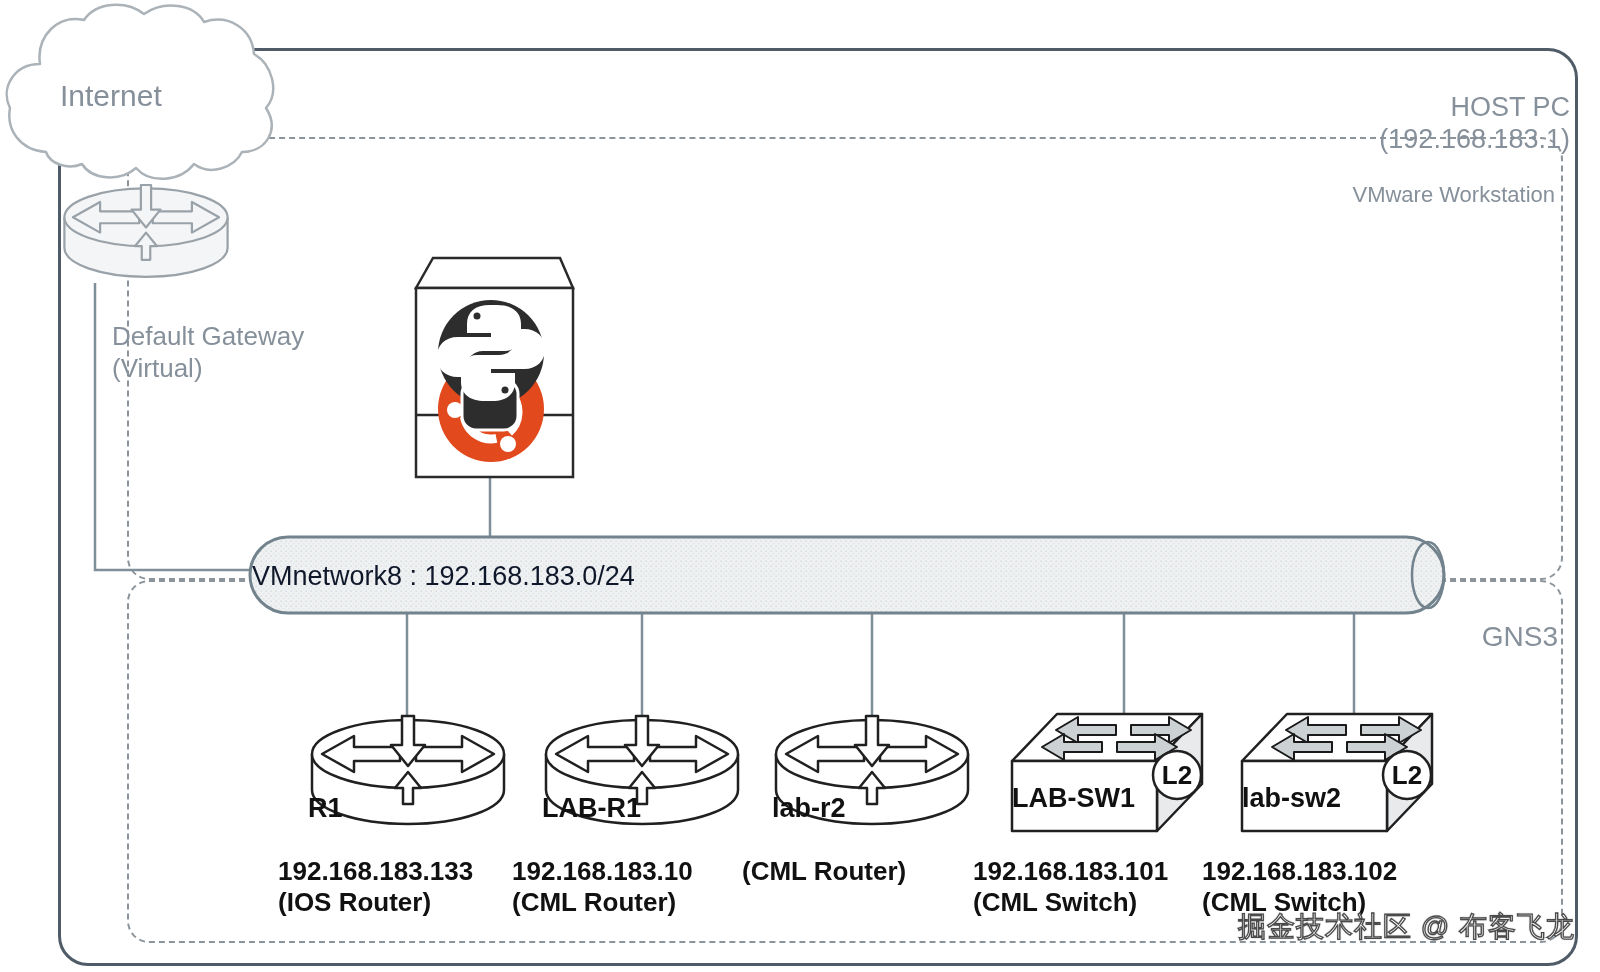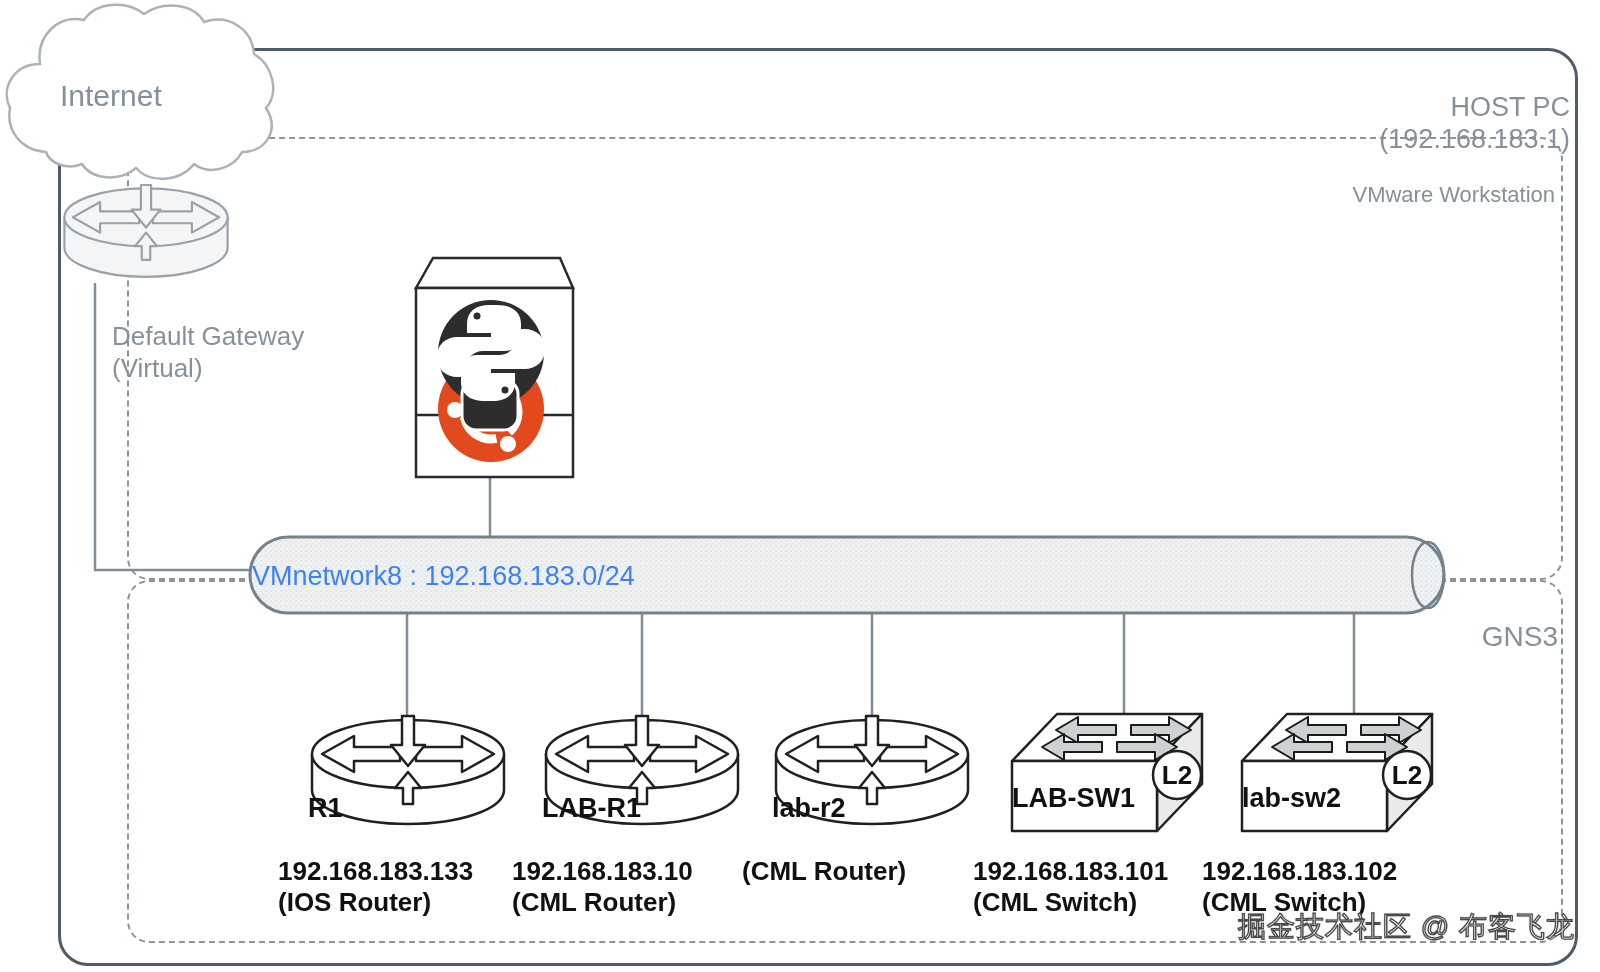--- a/index.html
+++ b/index.html
@@ -15,21 +15,21 @@
   .ctr{text-align:left;}
   .rgt{text-align:right;margin-top:36px;}
   .b{font-weight:bold;}
   #lbl-internet{left:60px;top:79px;width:160px;font-size:30px;}
   #lbl-hostpc{right:30px;top:56px;font-size:27px;}
   #lbl-hostip{right:30px;top:88px;font-size:27px;}
   #lbl-vmware{right:45px;top:146px;font-size:22px;}
   #lbl-gns3{right:42px;top:585px;font-size:28px;}
   #gw-caption{left:112px;top:284px;width:240px;font-size:26px;line-height:32px;margin-top:36px;}
   #srv-caption{left:336px;top:150px;width:300px;font-size:27px;line-height:34px;color:#111;}
-  #lbl-bus{left:252px;top:561px;width:1192px;font-size:27px;color:#3b82f6;}
+  #lbl-bus{left:252px;top:561px;width:1192px;font-size:27px;color:#0f172a;}
   .dev-label{font-size:27px;color:#111;z-index:3;}
   .dev-caption{font-size:26px;line-height:31px;color:#111;top:856px;width:260px;z-index:3;}
   #wm{right:25px;top:908px;font-size:28px;font-weight:normal;letter-spacing:1px;color:#ffffff;
       -webkit-text-stroke:1.3px #4a4a4a;text-shadow:0 0 2px #777;z-index:4;}
   .icon-dark{stroke:#202020;fill:#ffffff;stroke-width:2.5;stroke-linejoin:round;}
   .icon-light{stroke:#9aa2a9;fill:#f4f5f6;stroke-width:2.6;stroke-linejoin:round;}
   .link{stroke:#7f8f9a;stroke-width:2.5;fill:none;}
   .l2txt{font:bold 26px "Liberation Sans",sans-serif;fill:#111;text-anchor:middle;}
 </style>
 </head>

